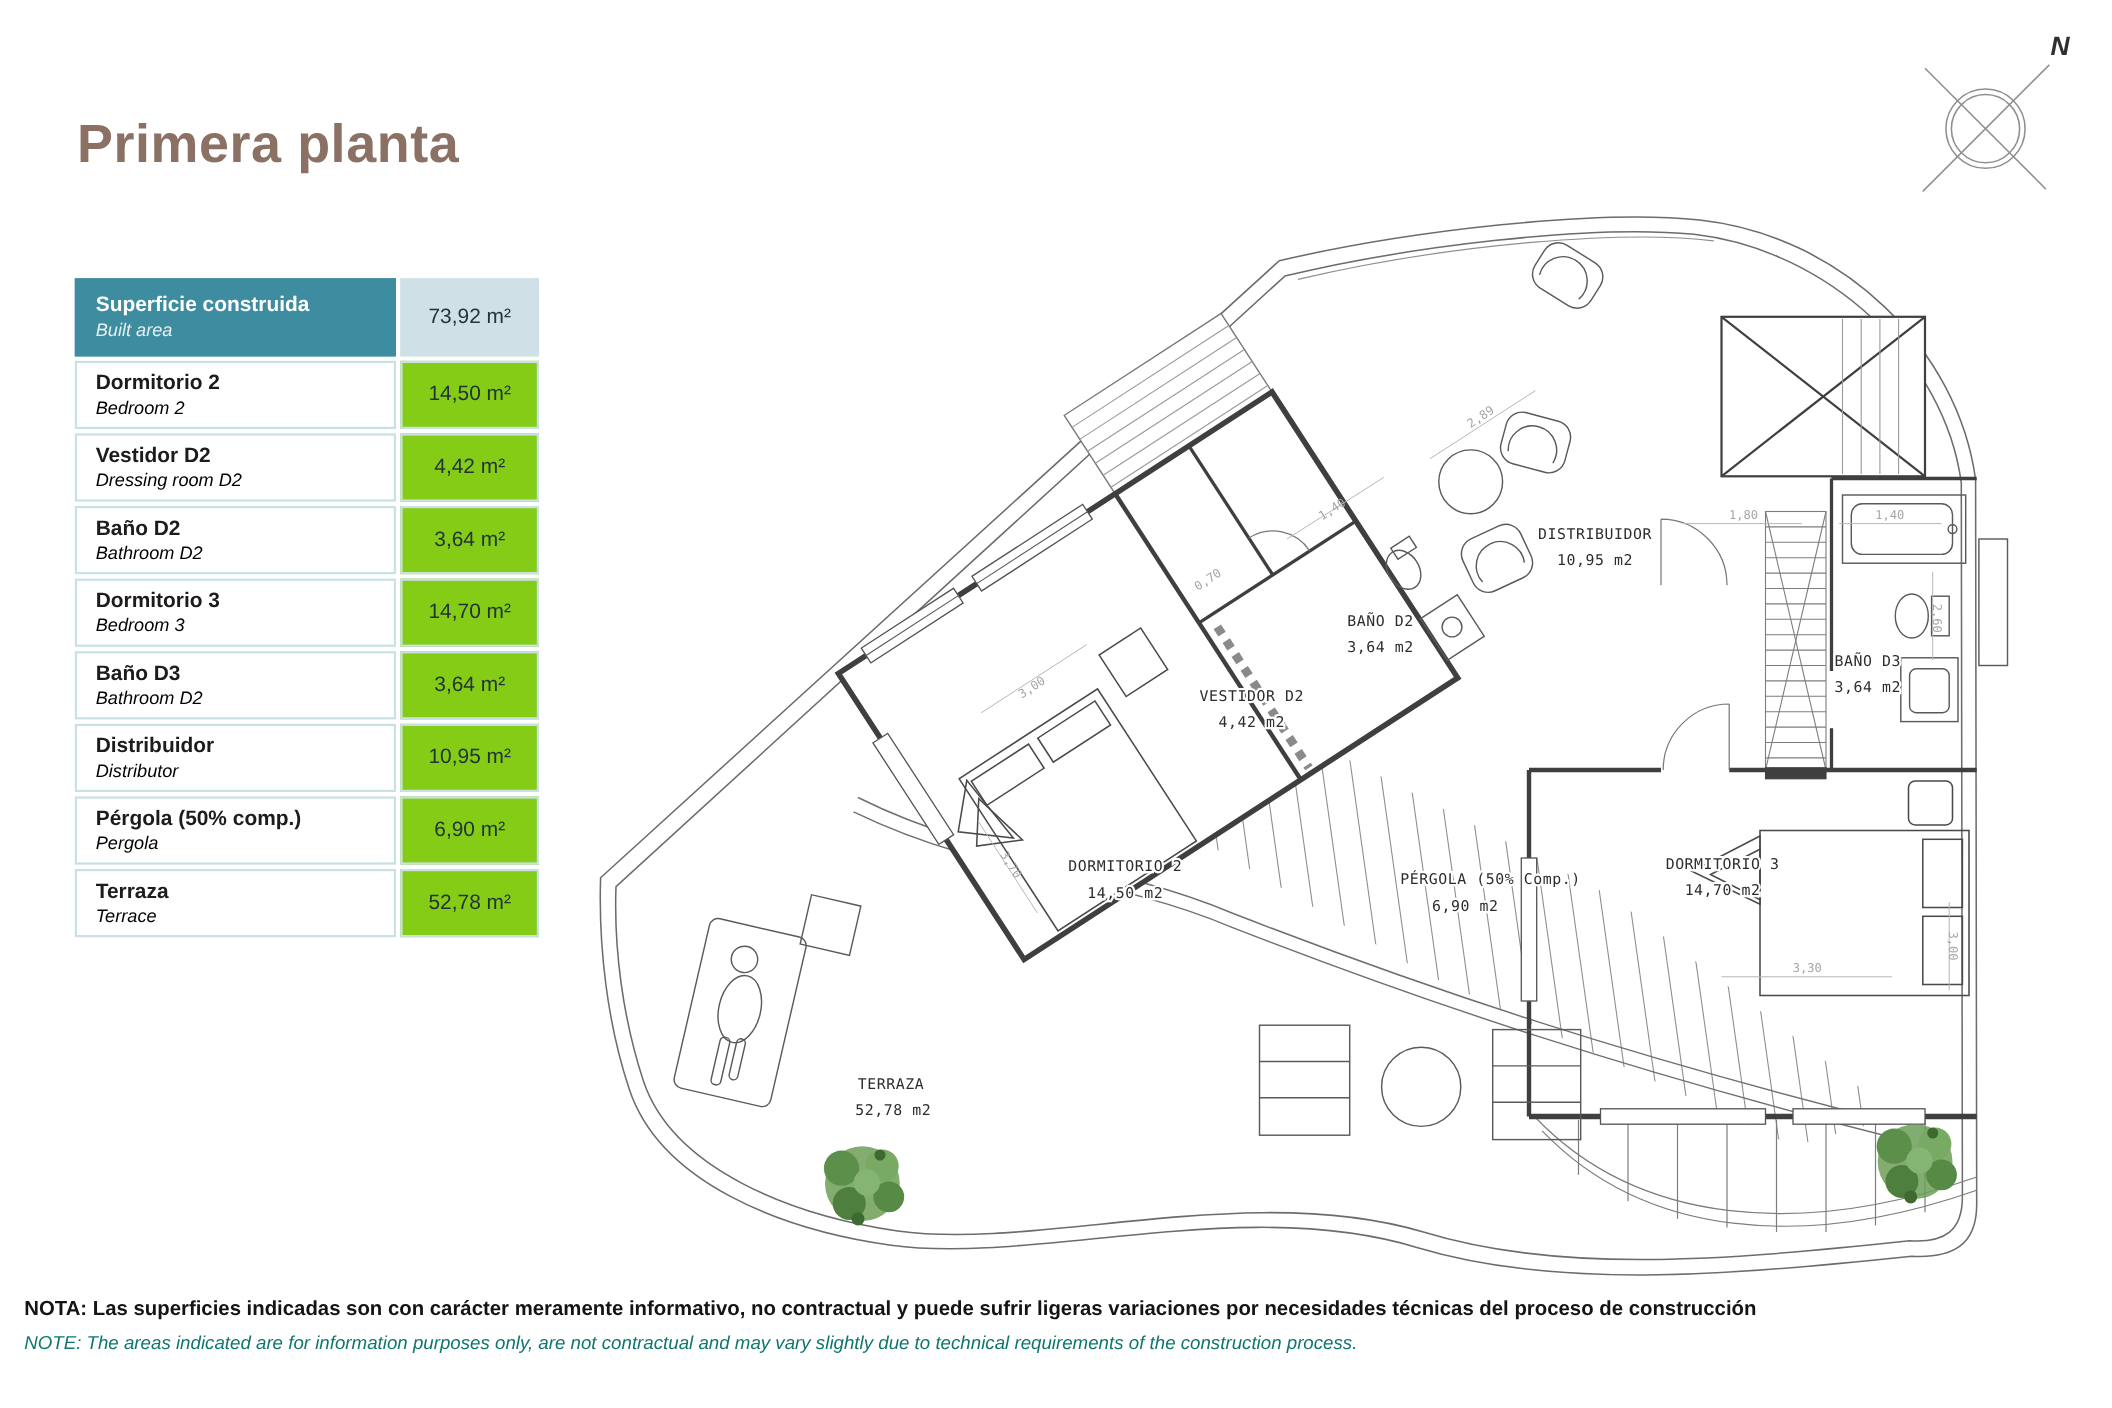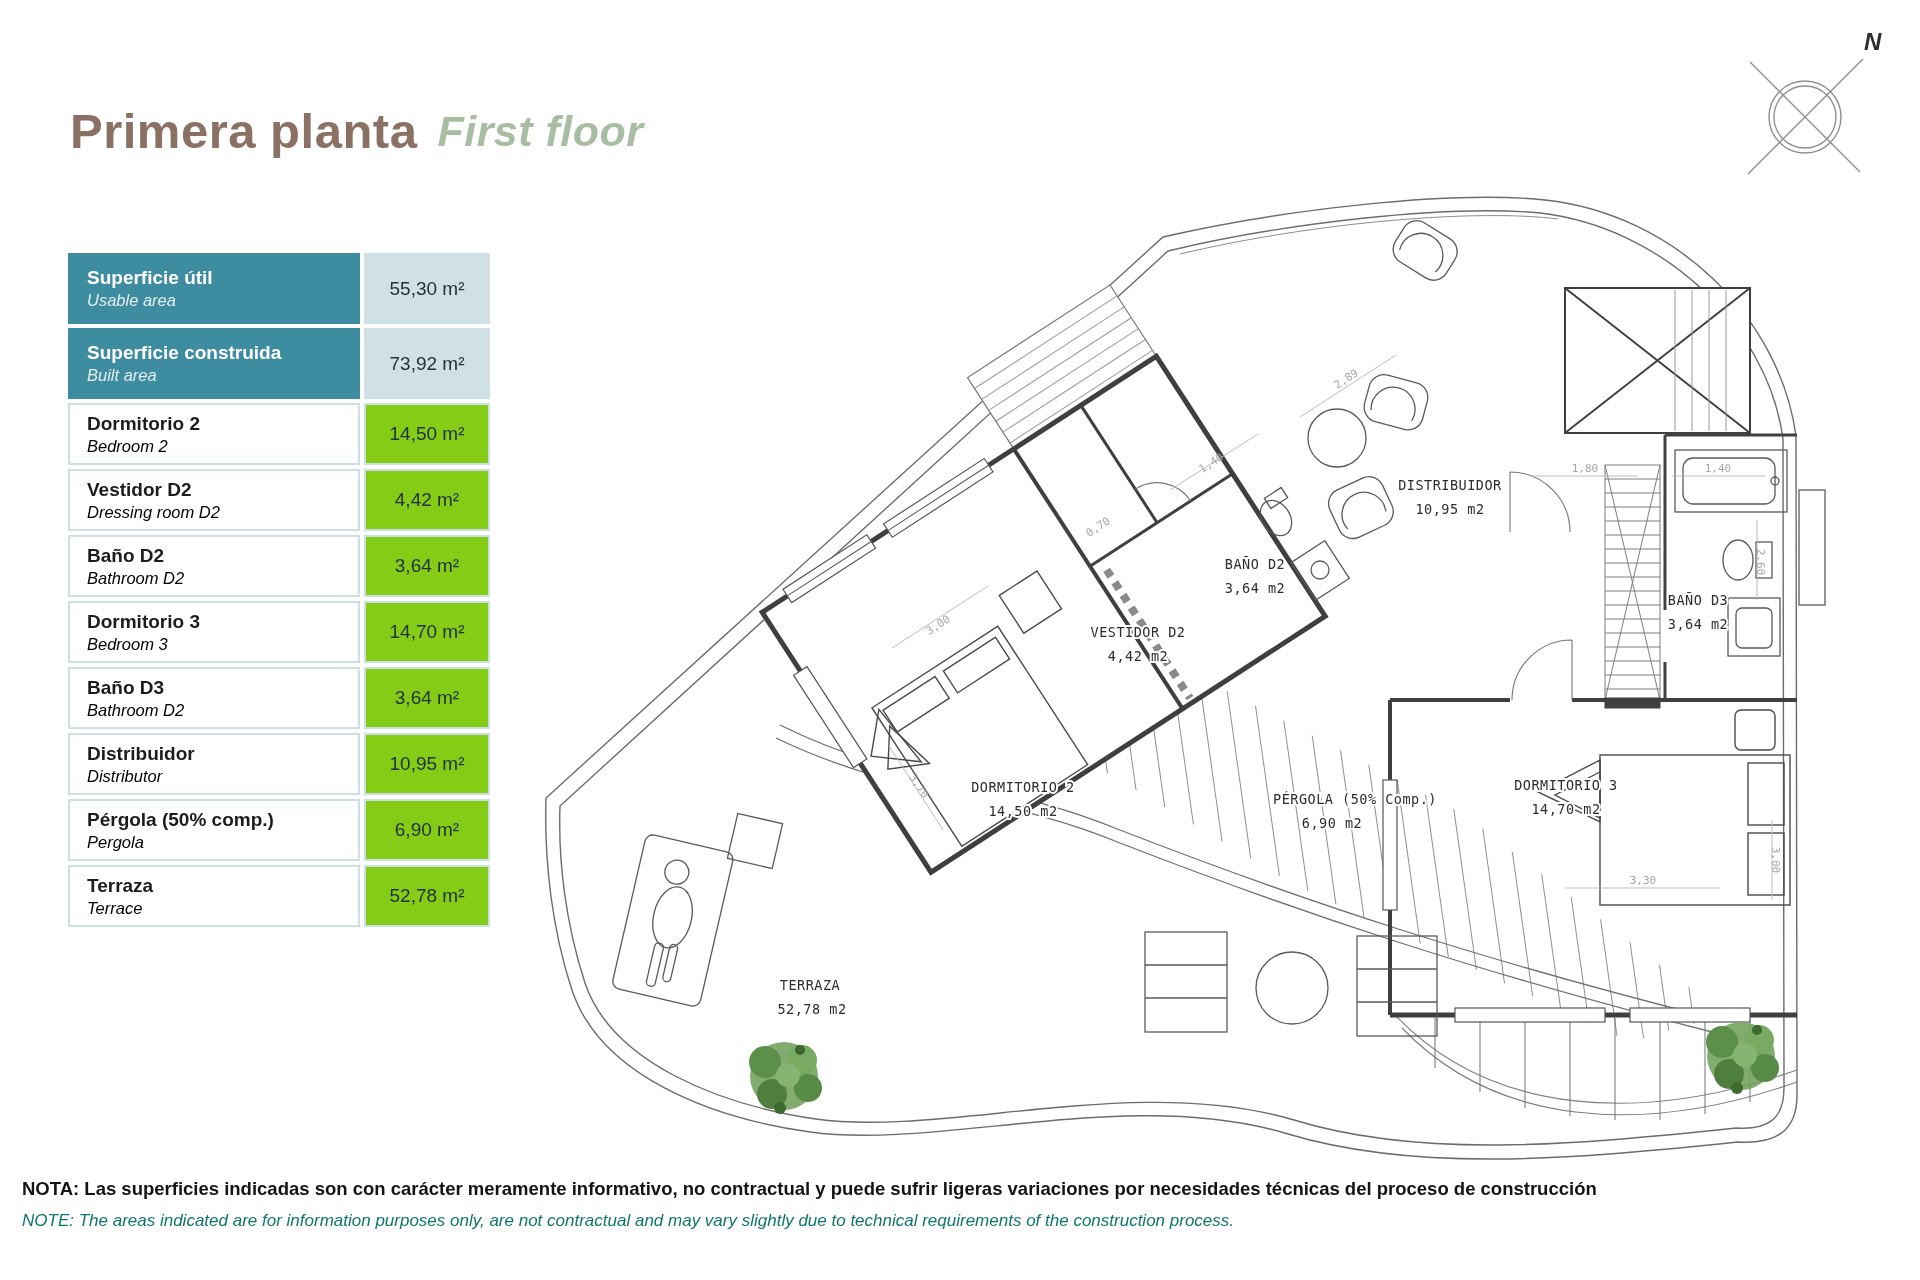--- a/index.html
+++ b/index.html
@@ -1,20 +1,20 @@
 <!DOCTYPE html>
 <html><head>
 <meta charset="utf-8">
 <style>
   html,body{margin:0;padding:0;background:#ffffff;}
   #stage{position:relative;width:1920px;height:1280px;overflow:hidden;background:#fff;
          font-family:"Liberation Sans",sans-serif;}
 
   
-  #title{position:absolute;left:70px;top:103px;display:flex;align-items:center;gap:20px;white-space:nowrap;}
+  #title{position:absolute;left:70px;top:103px;display:flex;align-items:flex-start;gap:20px;white-space:nowrap;}
   #title .es{font-size:49px;font-weight:600;color:#8a7164;letter-spacing:.5px;}
   #title .en{font-size:43px;font-weight:600;font-style:italic;color:#a9bda2;letter-spacing:.5px;}
 
   
   #areas{position:absolute;left:68px;top:253px;width:424px;}
   .row{display:grid;grid-template-columns:292px 126px;gap:4px;margin-bottom:4px;height:62px;}
   .row.header{height:71px;}
   .cell{background:#fff;border:2px solid #c9e0e5;display:flex;flex-direction:column;
         justify-content:center;padding-left:17px;box-sizing:border-box;}
   .cell .es{font-size:19px;font-weight:700;color:#1c1c1c;line-height:1.25;}
@@ -40,31 +40,23 @@
   svg text.north{font-family:"Liberation Sans",sans-serif;font-size:24px;font-weight:700;
                  font-style:italic;fill:#2f2f2f;}
 </style>
 </head>
 <body>
 
 <div id="stage">
 
   <div id="title">
     <span class="es">Primera planta</span>
-    <span class="en">First floor</span>
   </div>
 
   <div id="areas">
-    <div class="row header">
-      <div class="cell">
-        <span class="es">Superficie útil</span>
-        <span class="en">Usable area</span>
-      </div>
-      <div class="cell value">55,30 m²</div>
-    </div>
     <div class="row header">
       <div class="cell">
         <span class="es">Superficie construida</span>
         <span class="en">Built area</span>
       </div>
       <div class="cell value">73,92 m²</div>
     </div>
     <div class="row">
       <div class="cell">
         <span class="es">Dormitorio 2</span>

